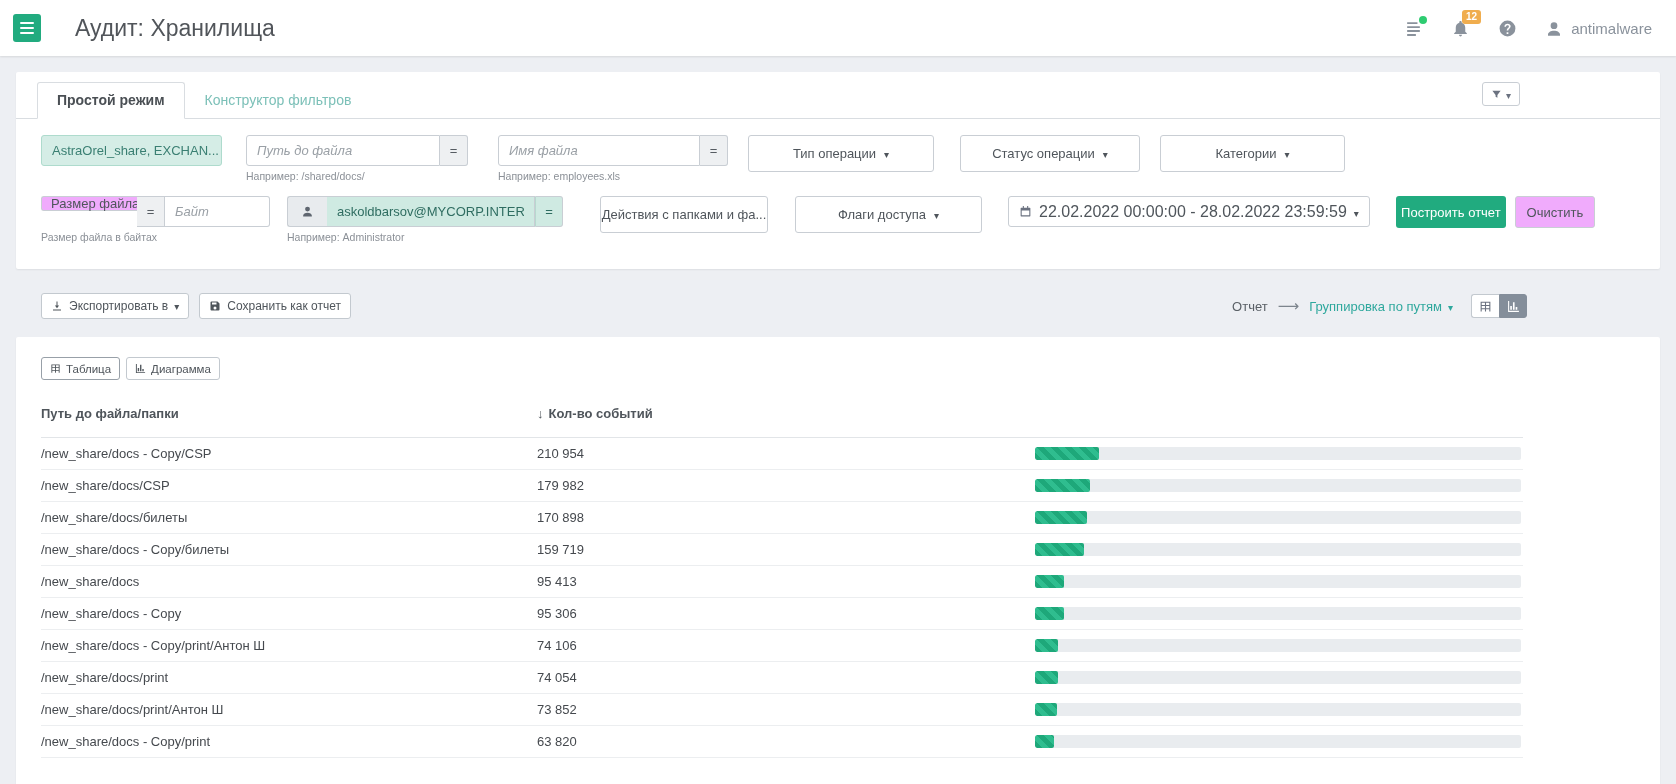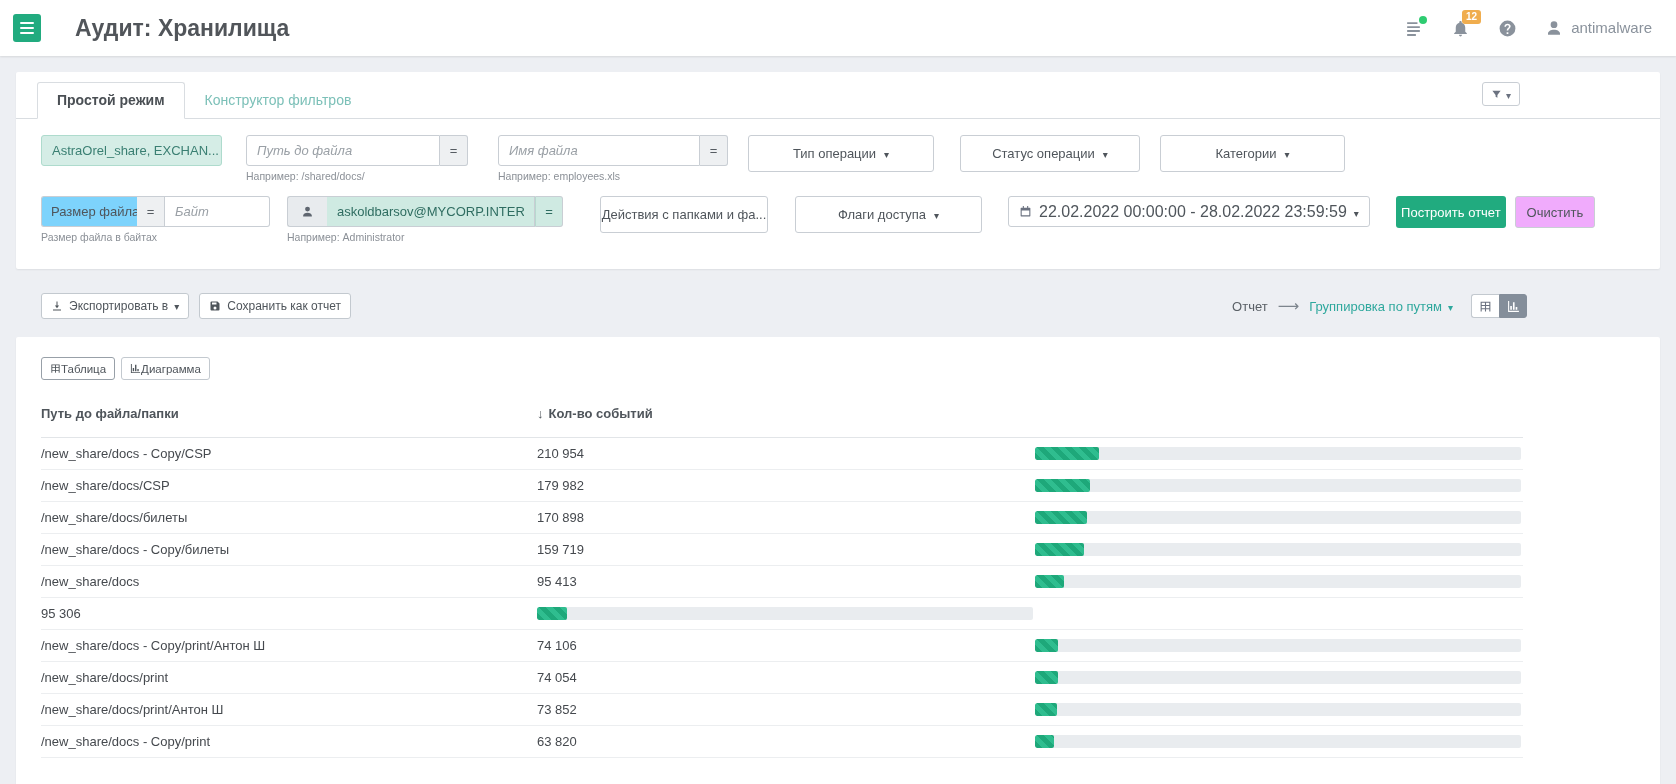--- a/index.html
+++ b/index.html
@@ -6,22 +6,22 @@
   html,body{width:1676px;height:784px}
   body{background:#edeff3;font-family:"Liberation Sans",sans-serif;overflow:hidden;position:relative}
   button{font-family:inherit;cursor:pointer}
   input{font-family:Liberation Sans, sans-serif;outline:none}
 
   
   .header{height:56px;background:#fff;display:flex;align-items:center;padding:0 24px 0 13px;box-shadow:0 1px 2px rgba(0,0,0,.10)}
   .menu-btn{width:28px;height:28px;background:#21ab7f;border:none;border-radius:3px;display:flex;align-items:center;justify-content:center;flex:0 0 auto}
   .hamburger{display:flex;flex-direction:column;gap:3px}
   .hamburger i{display:block;width:14px;height:2px;background:#fff;border-radius:1px}
-  .page-title{font-size:23px;font-weight:700;color:#51555a;margin-left:34px;white-space:nowrap}
-  .header-right{margin-left:auto;display:flex;align-items:flex-start;gap:28px;color:#8a929c}
+  .page-title{font-size:23px;font-weight:400;color:#51555a;margin-left:34px;white-space:nowrap}
+  .header-right{margin-left:auto;display:flex;align-items:flex-end;gap:28px;color:#8a929c}
   .hicon{position:relative;background:none;border:none;color:#8a929c;display:flex;align-items:center;padding:0}
   .hicon svg{width:19px;height:19px}
   .dot{position:absolute;top:-3px;right:-4px;width:8px;height:8px;border-radius:50%;background:#2ecc71}
   .badge{position:absolute;top:-9px;right:-11px;background:#f0ad4e;color:#fff;font-size:10px;font-weight:700;padding:2px 4px;border-radius:3px;line-height:1}
   .user-area{display:flex;align-items:center;gap:8px;background:none;border:none;color:#8a929c;font-size:15px;padding:0}
   .user-area svg{width:18px;height:18px}
 
   
   .card{background:#fff;border-radius:2px;box-shadow:0 1px 2px rgba(0,0,0,.07)}
   .filter-card{margin:16px 16px 0}
@@ -53,21 +53,21 @@
   .f-name{margin-right:20px}
   .f-name input{width:202px}
 
   .dd{display:flex;align-items:center;justify-content:center;gap:8px;background:#fff;border:1px solid #c9ced4;border-radius:3px;font-size:13px;color:#4f555b;height:37px;white-space:nowrap;padding:0 8px}
   .dd-type{width:186px;margin-right:26px}
   .dd-status{width:180px;margin-right:20px}
   .dd-cat{width:185px}
   .caret::after{content:"▾";font-size:10px;line-height:1}
 
   .f-size{margin-right:17px}
-  .seg-label{width:96px;height:31px;border:1px solid #c9ced4;border-right:none;background:#7dd3fc;display:flex;align-items:center;padding:0 9px;font-size:13px;color:#4f555b;border-radius:3px 0 0 3px;white-space:nowrap}
+  .seg-label{width:96px;height:15px;border:1px solid #c9ced4;border-right:none;background:#f0abfc;display:flex;align-items:center;padding:0 9px;font-size:13px;color:#4f555b;border-radius:3px 0 0 3px;white-space:nowrap}
   .f-size .addon{border-radius:0;width:28px}
   .f-size input{border-left:none;border-radius:0 3px 3px 0;width:105px}
 
   .f-user{margin-right:37px}
   .icon-addon{width:40px;border:1px solid #c9ced4;border-right:none;border-radius:3px 0 0 3px;background:#e8ebee;color:#5f6670;border-left:1px solid #c9ced4}
   .icon-addon svg{width:13px;height:13px}
   .f-user input{width:208px;background:#cfeae2;color:#2f6d61;border-radius:0;font-style:normal;border-left:none}
   .addon-teal{background:#cfeae2;color:#2f6d61;border-left:1px solid #b7d8cf}
 
   .dd-actions{width:168px;margin-right:27px}
@@ -88,21 +88,21 @@
   .grouping{background:none;border:none;color:#2fa89d;font-size:13px;display:flex;align-items:center;gap:6px;padding:0;white-space:nowrap}
   .toggle-group{display:flex;margin-left:18px}
   .toggle{width:28px;height:24px;display:flex;align-items:center;justify-content:center;background:#fff;border:1px solid #c3c9cf;color:#6b7280;padding:0}
   .toggle:first-child{border-radius:3px 0 0 3px;border-right:none}
   .toggle.active{background:#848e9a;border-color:#848e9a;color:#fff;border-radius:0 3px 3px 0}
   .toggle svg{width:13px;height:13px}
 
   
   .main-card{margin:0 16px;padding:20px 0 0 25px;height:460px;overflow:hidden}
   .view-switch{display:flex;gap:6px;margin-bottom:22px}
-  .vbtn{display:flex;align-items:center;height:23px;padding:0 8px;font-size:11.5px;color:#4f555b;background:#fff;border:1px solid #c3c9cf;border-radius:3px;white-space:nowrap}
+  .vbtn{display:flex;align-items:center;gap:5px;height:23px;padding:0 8px;font-size:11.5px;color:#4f555b;background:#fff;border:1px solid #c3c9cf;border-radius:3px;white-space:nowrap}
   .vbtn.active{border-color:#98a0a8}
   .vbtn svg{width:11px;height:11px}
 
   .dtable{width:1482px;font-size:13px;color:#45494e}
   .thead,.trow{display:grid;grid-template-columns:496px 498px 1fr;align-items:center}
   .thead{font-weight:700;color:#4f555b;padding:4px 0 16px;border-bottom:1px solid #e2e5e8}
   .trow{height:32px;border-bottom:1px solid #eceef0}
   .cell{white-space:nowrap;overflow:hidden;text-overflow:ellipsis}
   .sort{margin-right:5px;font-weight:700}
   .barcell{padding-right:2px}
@@ -339,20 +339,21 @@
     <div class="cell">/new_share/docs</div>
     <div class="cell">95 413</div>
     <div class="cell barcell">
       <div class="bartrack">
         <div class="bar" style="width: 5.96%;"></div>
       </div>
     </div>
   </div>
 
   <div class="trow">
+    <div class="cell">/new_share/docs - Copy</div>
     <div class="cell">95 306</div>
     <div class="cell barcell">
       <div class="bartrack">
         <div class="bar" style="width: 5.96%;"></div>
       </div>
     </div>
   </div>
 
   <div class="trow">
     <div class="cell">/new_share/docs - Copy/print/Антон Ш</div>

